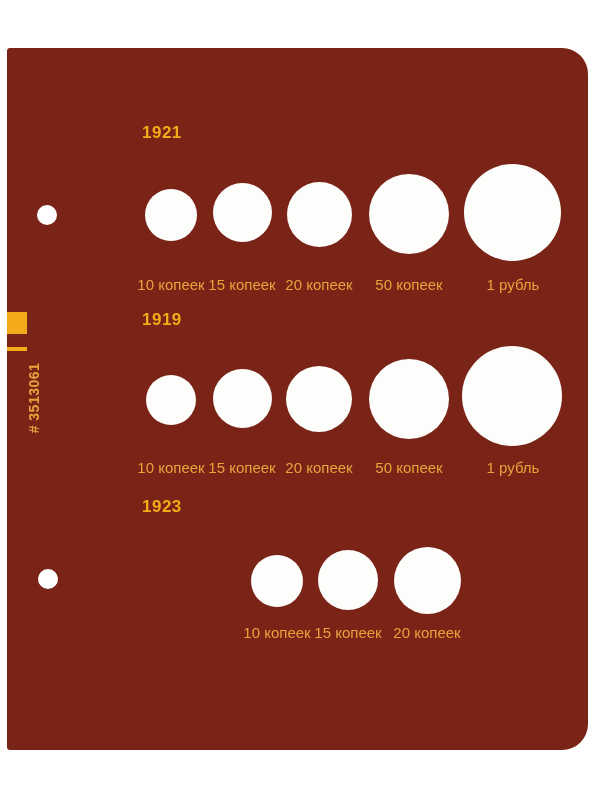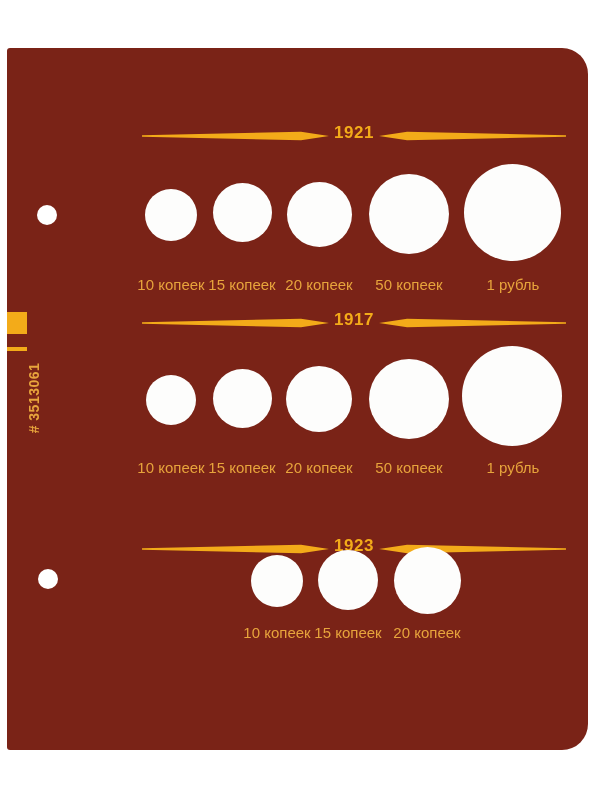--- a/index.html
+++ b/index.html
@@ -53,22 +53,23 @@
     letter-spacing:0.5px;
     color:var(--label-gold);
     white-space:nowrap;
   }
   .year-row{
     position:absolute;
     left:135px;
     width:424px;
     height:22px;
     display:flex;
-    align-items:flex-end;
+    align-items:flex-start;
     gap:5px;
+    flex-direction:column;
   }
   .orn{
     flex:1 1 0;
     height:10px;
     min-width:0;
   }
   .orn polygon{fill:var(--gold);}
   .year{
     font-size:17px;
     font-weight:bold;
@@ -121,39 +122,39 @@
   <div class="coin-label" style="left:164px;top:236px">10 копеек</div>
   <div class="coin-label" style="left:235px;top:236px">15 копеек</div>
   <div class="coin-label" style="left:312px;top:236px">20 копеек</div>
   <div class="coin-label" style="left:402px;top:236px">50 копеек</div>
   <div class="coin-label" style="left:506px;top:236px">1 рубль</div>
 
   <div class="year-row" style="top:258px">
     <svg class="orn" viewBox="0 0 200 10" preserveAspectRatio="none">
         <polygon points="0,4.2 170,0.8 200,5 170,9.2 0,5.8"></polygon>
       </svg>
-    <span class="year">1917</span>
+    <span class="year">1919</span>
     <svg class="orn" viewBox="0 0 200 10" preserveAspectRatio="none">
         <polygon points="200,4.2 30,0.8 0,5 30,9.2 200,5.8"></polygon>
       </svg>
   </div>
 
   <div class="coin-hole" style="left:139px;top:327px;width:50px;height:50px"></div>
   <div class="coin-hole" style="left:206px;top:321px;width:59px;height:59px"></div>
   <div class="coin-hole" style="left:279px;top:318px;width:66px;height:66px"></div>
   <div class="coin-hole" style="left:362px;top:311px;width:80px;height:80px"></div>
   <div class="coin-hole" style="left:455px;top:298px;width:100px;height:100px"></div>
 
   <div class="coin-label" style="left:164px;top:419px">10 копеек</div>
   <div class="coin-label" style="left:235px;top:419px">15 копеек</div>
   <div class="coin-label" style="left:312px;top:419px">20 копеек</div>
   <div class="coin-label" style="left:402px;top:419px">50 копеек</div>
   <div class="coin-label" style="left:506px;top:419px">1 рубль</div>
 
-  <div class="year-row" style="top:484px">
+  <div class="year-row" style="top:445px">
     <svg class="orn" viewBox="0 0 200 10" preserveAspectRatio="none">
         <polygon points="0,4.2 170,0.8 200,5 170,9.2 0,5.8"></polygon>
       </svg>
     <span class="year">1923</span>
     <svg class="orn" viewBox="0 0 200 10" preserveAspectRatio="none">
         <polygon points="200,4.2 30,0.8 0,5 30,9.2 200,5.8"></polygon>
       </svg>
   </div>
 
   <div class="coin-hole" style="left:244px;top:507px;width:52px;height:52px"></div>

